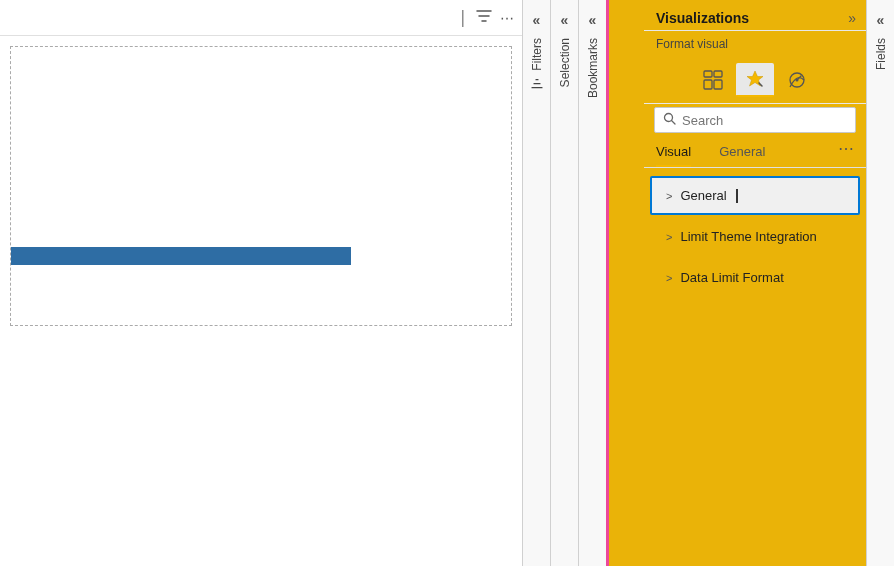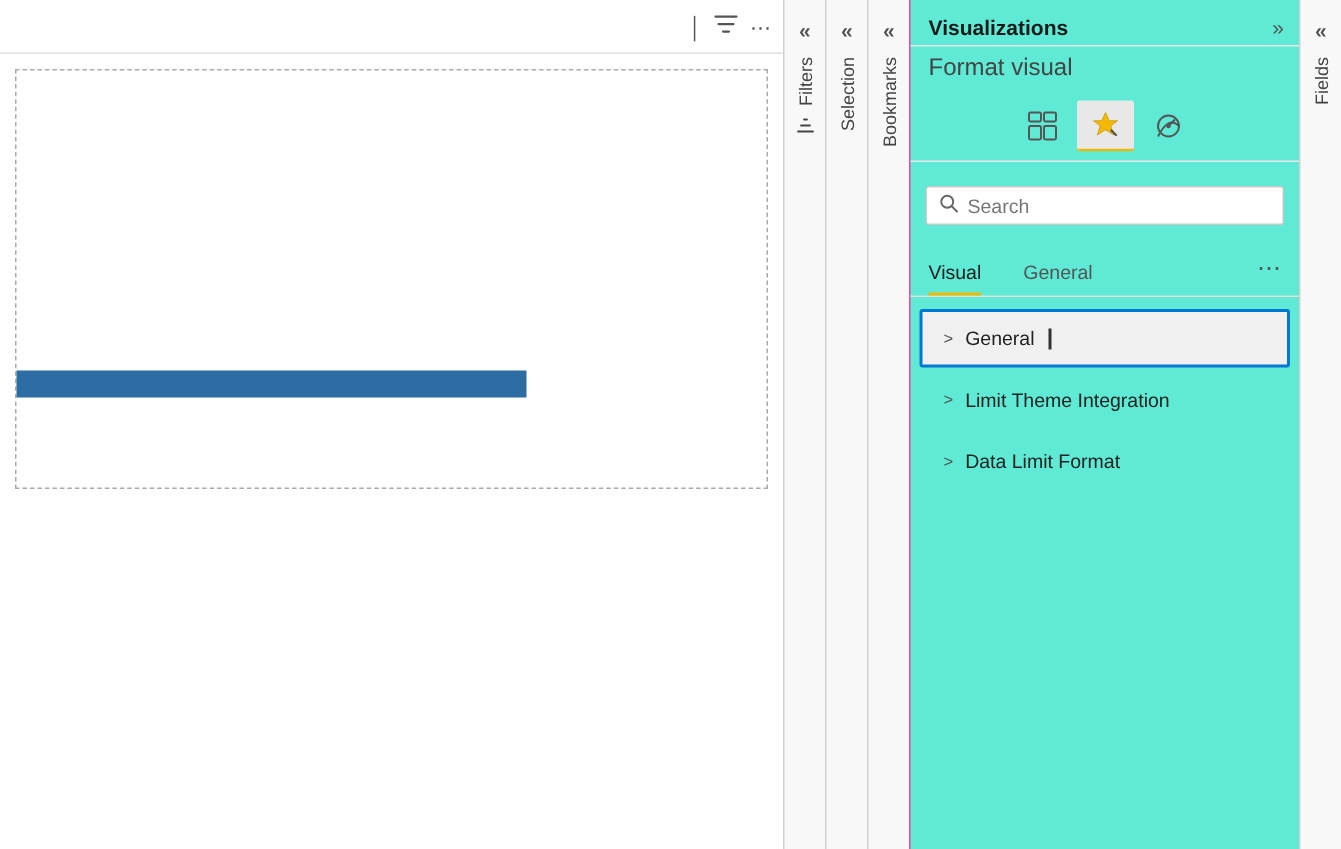--- a/index.html
+++ b/index.html
@@ -114,24 +114,25 @@
       border-left: 1px solid #d0d0d0;
       display: flex;
       flex-direction: column;
       align-items: center;
       padding-top: 8px;
     }
 
     
     .viz-panel {
       width: 260px;
-      background: #5eead4;
-      border-left: 1px solid #ec4899;
-      display: flex;
-      flex-direction: column;
+      background: #eab308;
+      border-left: 3px solid #ec4899;
+      display: flex;
+      flex-direction: column;
+      padding-left: 35px;
     }
 
     .viz-header {
       display: flex;
       align-items: center;
       justify-content: space-between;
       padding: 10px 10px 4px 12px;
       border-bottom: 1px solid #e8e8e8;
     }
 
@@ -142,21 +143,21 @@
     }
 
     .viz-header-actions {
       display: flex;
       align-items: center;
       gap: 4px;
     }
 
     .viz-sub-header {
       padding: 6px 12px;
-      font-size: 16px;
+      font-size: 12px;
       color: #444;
     }
 
     
     .format-icons-row {
       display: flex;
       align-items: center;
       justify-content: center;
       gap: 4px;
       padding: 6px 8px;
@@ -176,21 +177,21 @@
       font-size: 16px;
     }
 
     .format-icon-btn.active {
       background: #e8e8e8;
       border-bottom: 2px solid #f5b800;
     }
 
     
     .search-box {
-      margin: 16px 10px;
+      margin: 3px 10px;
       display: flex;
       align-items: center;
       border: 1px solid #c8c8c8;
       border-radius: 2px;
       padding: 4px 8px;
       background: #fff;
     }
 
     .search-box input {
       border: none;

